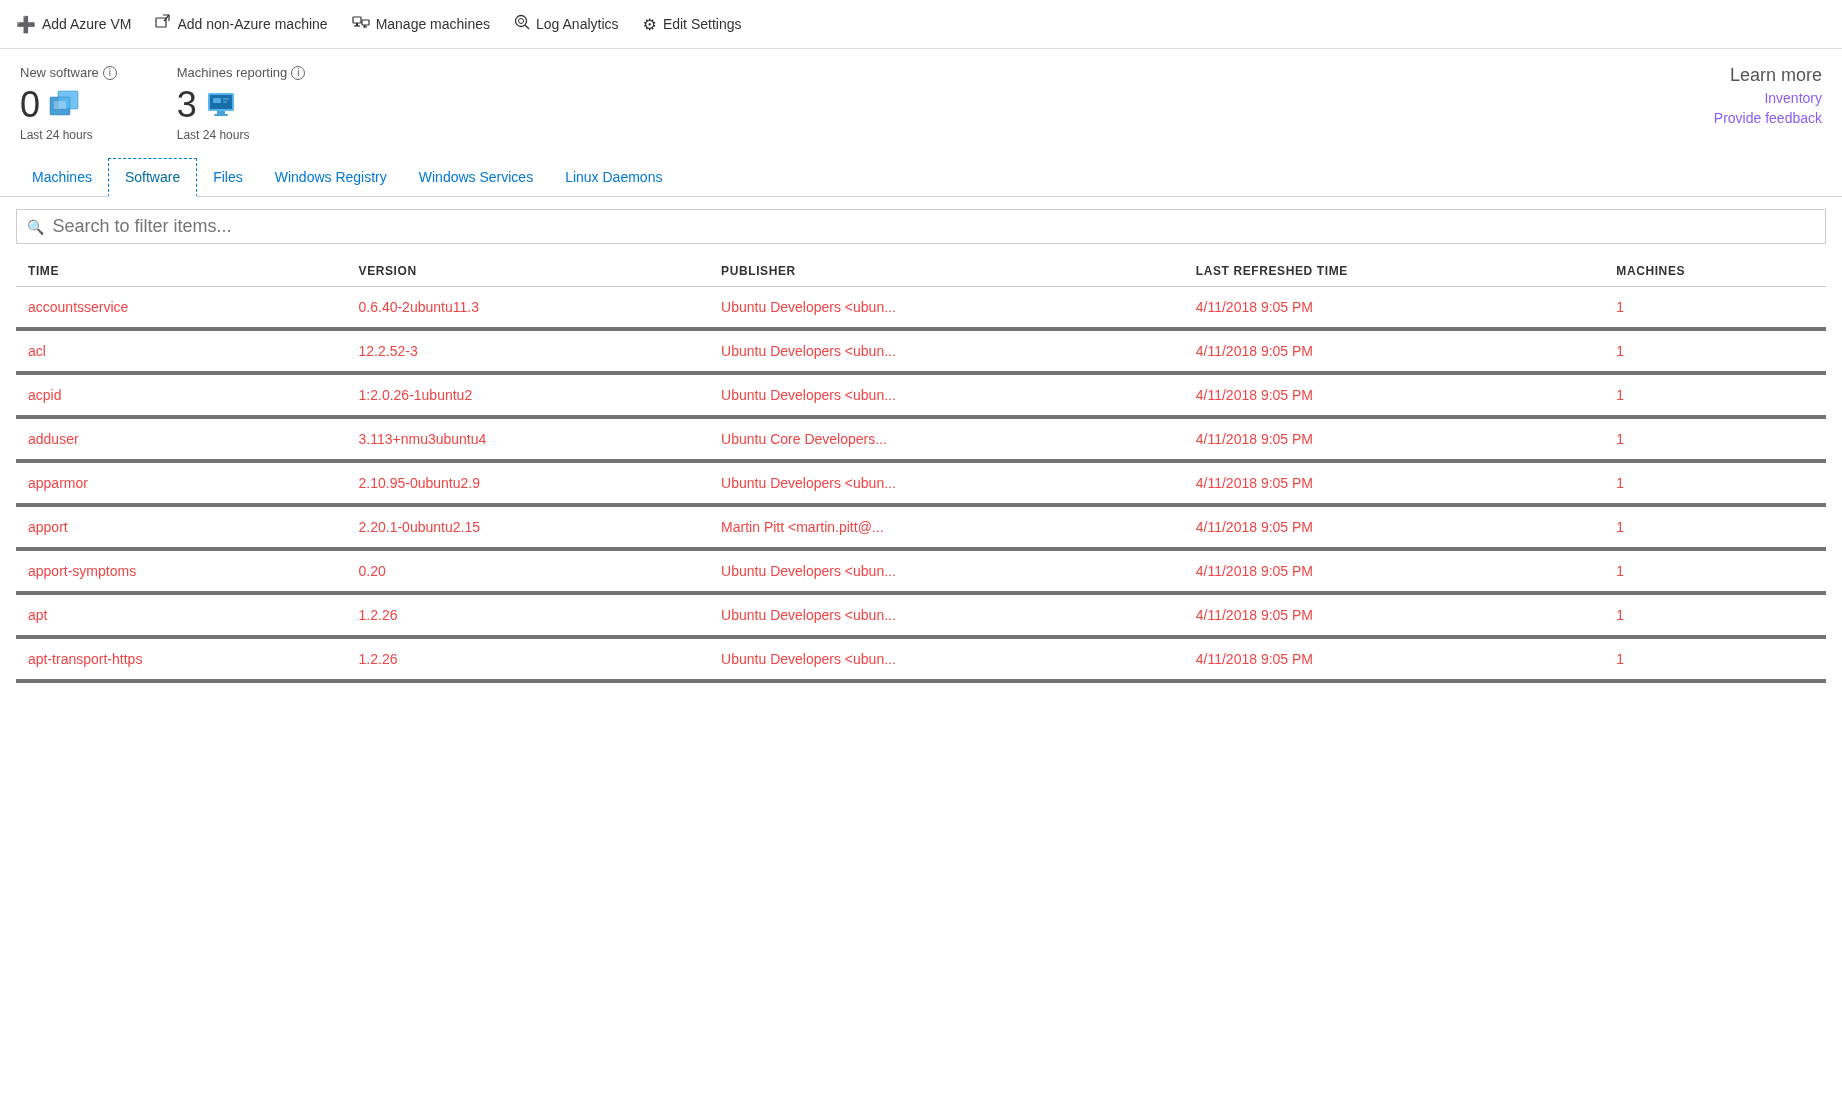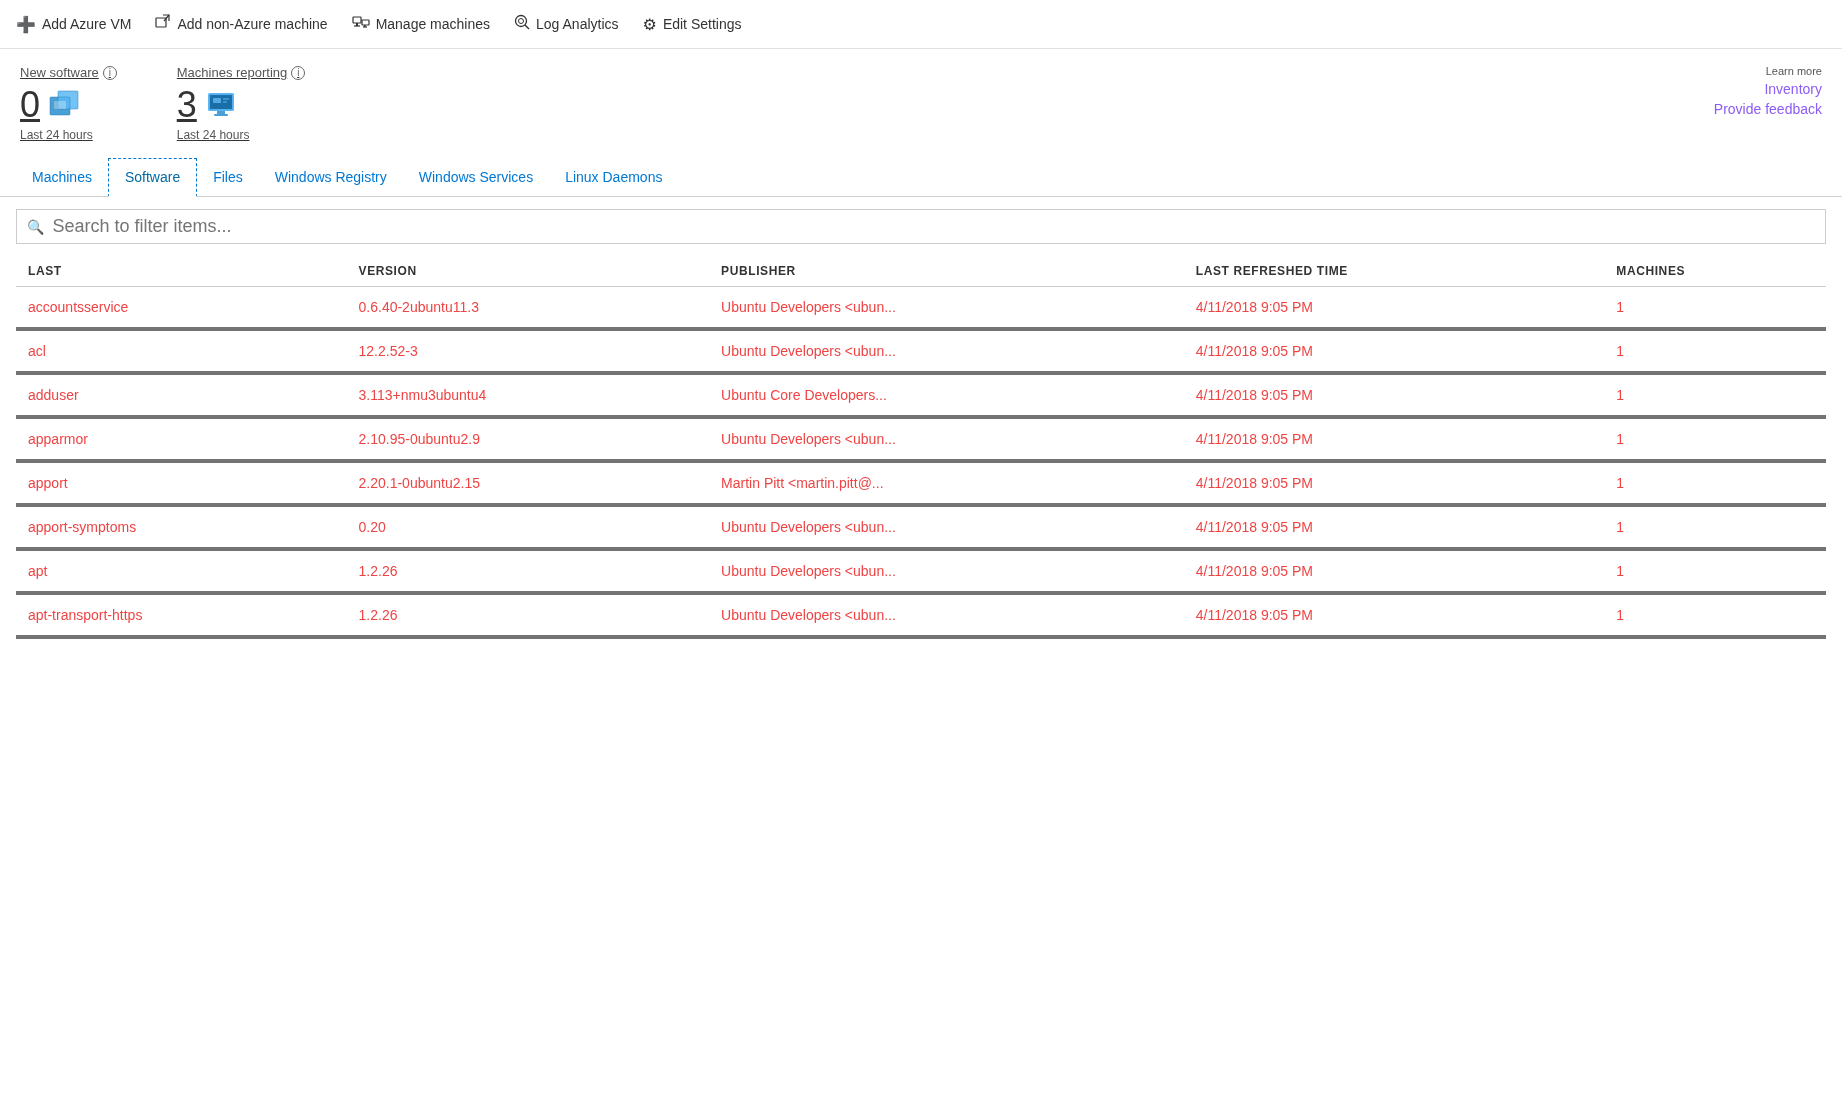--- a/index.html
+++ b/index.html
@@ -26,41 +26,40 @@
     }
     .toolbar-icon { font-size: 16px; }
 
     
     .stats-section {
       display: flex;
       align-items: flex-start;
       padding: 16px 20px;
       gap: 60px;
       position: relative;
-      text-decoration: underline;
     }
     .stat-block { display: flex; flex-direction: column; }
     .stat-label { font-size: 13px; color: #555; display: flex; align-items: center; gap: 4px; }
     .stat-value-row { display: flex; align-items: center; gap: 8px; margin: 4px 0 2px 0; }
     .stat-number { font-size: 36px; font-weight: 300; color: #333; }
     .stat-icon { width: 32px; height: 32px; }
     .stat-subtext { font-size: 12px; color: #555; }
     .info-icon { display: inline-flex; align-items: center; justify-content: center; width: 14px; height: 14px; border: 1px solid #666; border-radius: 50%; font-size: 10px; color: #666; cursor: pointer; }
 
     
     .side-links {
       position: absolute;
       right: 20px;
       top: 16px;
       display: flex;
       flex-direction: column;
       align-items: flex-end;
       gap: 4px;
     }
-    .side-link-label { font-size: 11px; color: #555; }
+    .side-link-label { font-size: 18px; color: #555; }
     .side-link { font-size: 14px; color: #8b5cf6; cursor: pointer; text-decoration: none; }
 
     
     .tabs {
       display: flex;
       padding: 0 16px;
       border-bottom: 1px solid #d0d0d0;
       gap: 0;
     }
     .tab {
@@ -236,21 +235,21 @@
 
 <div class="search-bar">
   <span class="search-icon">🔍</span>
   <input type="text" class="search-input" placeholder="Search to filter items..." style="">
 </div>
 
 <div class="table-wrapper">
   <table class="data-table">
     <thead>
       <tr>
-        <th>LAST</th>
+        <th>TIME</th>
         <th>VERSION</th>
         <th>PUBLISHER</th>
         <th>LAST REFRESHED TIME</th>
         <th>MACHINES</th>
       </tr>
     </thead>
     <tbody id="table-body">
     <tr>
           <td>accountsservice</td>
           <td>0.6.40-2ubuntu11.3</td>
@@ -259,20 +258,27 @@
           <td>1</td>
         </tr>
         <tr>
           <td>acl</td>
           <td>12.2.52-3</td>
           <td>Ubuntu Developers &lt;ubun...</td>
           <td>4/11/2018 9:05 PM</td>
           <td>1</td>
         </tr>
         <tr>
+          <td>acpid</td>
+          <td>1:2.0.26-1ubuntu2</td>
+          <td>Ubuntu Developers &lt;ubun...</td>
+          <td>4/11/2018 9:05 PM</td>
+          <td>1</td>
+        </tr>
+        <tr>
           <td>adduser</td>
           <td>3.113+nmu3ubuntu4</td>
           <td>Ubuntu Core Developers...</td>
           <td>4/11/2018 9:05 PM</td>
           <td>1</td>
         </tr>
         <tr>
           <td>apparmor</td>
           <td>2.10.95-0ubuntu2.9</td>
           <td>Ubuntu Developers &lt;ubun...</td>

